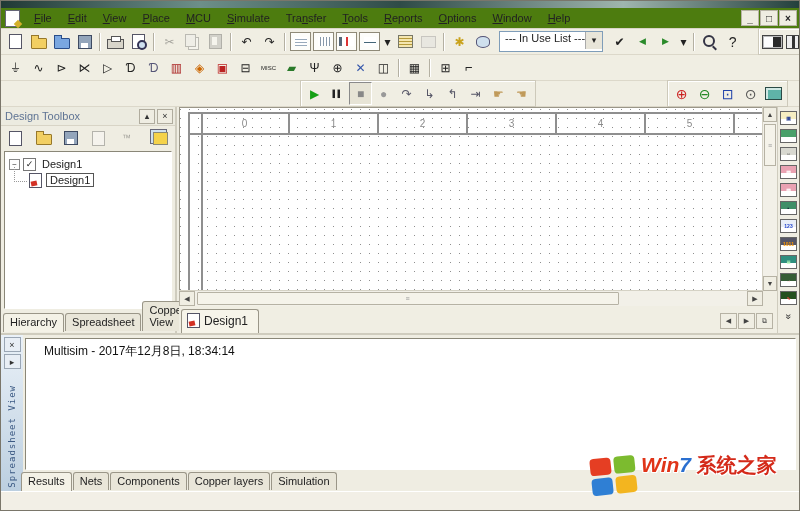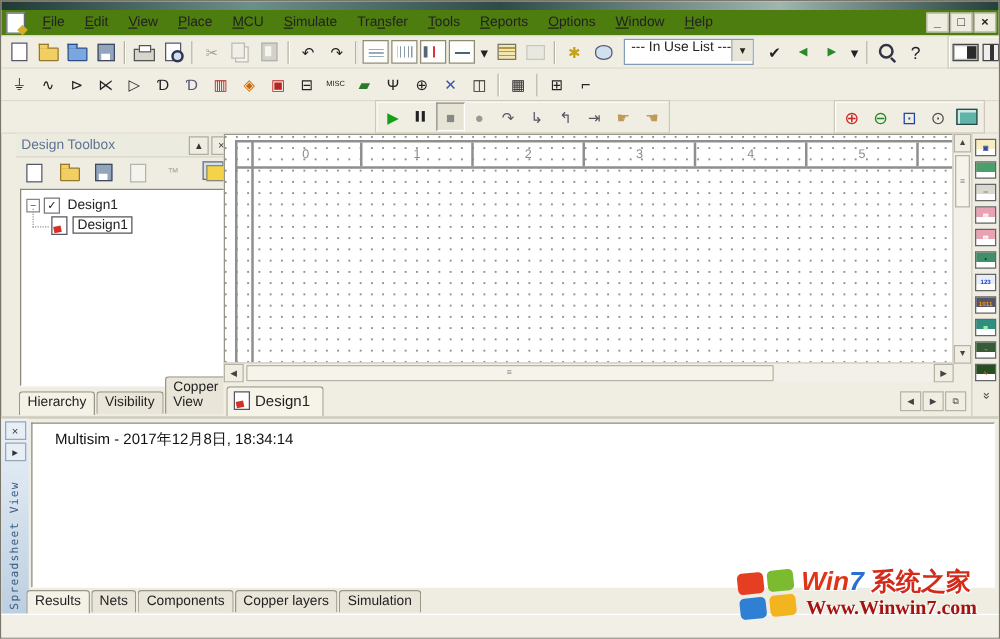--- a/index.html
+++ b/index.html
@@ -58,21 +58,21 @@
   .k-dbman{width:12px;height:10px;border:1px solid #557;border-radius:50%/40%;background:#cfe0ee;}
   .k-find{width:8px;height:8px;border:2px solid #334;border-radius:50%;margin:-2px 2px 0 0;}
   .k-find::after{content:"";position:absolute;right:-4px;bottom:-4px;width:5px;height:2px;background:#334;transform:rotate(45deg);}
   .k-switch{width:22px;height:12px;border:1px solid #444;background:linear-gradient(90deg,#fdfdfd 55%,#2a2a2a 55%);box-shadow:inset 0 0 0 1px #bbb;}
   .k-pausebtn{width:18px;height:12px;border:1px solid #444;background:linear-gradient(90deg,#eee 5px,#333 5px 8px,#eee 8px 11px,#333 11px 14px,#eee 14px);}
   .k-fullscreen{width:15px;height:11px;background:#5fb3a8;border:1px solid #2a4a46;box-shadow:inset 2px 2px 0 #cfe8e4;}
   .k-stack{width:13px;height:11px;background:#f4d24a;border:1px solid #887;box-shadow:-2px -2px 0 #cfe0ee,-2px -2px 0 1px #667;}
   .k-docms{width:11px;height:13px;background:#fff;border:1px solid #556;}
   .k-docms::after{content:"";position:absolute;left:1px;bottom:1px;width:6px;height:5px;background:#d33125;transform:rotate(-12deg);}
   
-  .toolbox{position:absolute;left:12px;top:106px;width:176px;height:226px;background:#efede2;border-right:2px solid #cfccbe;box-sizing:border-box;}
+  .toolbox{position:absolute;left:0;top:106px;width:176px;height:226px;background:#efede2;border-right:2px solid #cfccbe;box-sizing:border-box;}
   .tbx-title{height:18px;display:flex;align-items:center;background:#ecebe0;border-bottom:1px solid #d8d4c6;padding:0 2px 0 4px;color:#5f7494;}
   .tbx-btn{width:14px;height:13px;border:1px solid #b0ac9e;background:#efede2;display:flex;align-items:center;justify-content:center;font-size:9px;color:#333;margin-left:2px;}
   .tbx-tools{height:24px;display:flex;align-items:center;padding:0 4px;gap:6px;}
   .tbx-tools .sp{flex:1;}
   .tbx-tree{position:absolute;left:3px;right:3px;top:44px;bottom:24px;background:#fff;border:1px solid #8a8778;
       border-color:#8a8778 #fff #fff #8a8778;padding:4px 2px;box-sizing:border-box;}
   .trow{display:flex;align-items:center;height:16px;}
   .expander{width:9px;height:9px;border:1px solid #888;background:#fff;display:flex;align-items:center;justify-content:center;
       font-size:8px;line-height:7px;margin:0 3px 0 2px;color:#333;}
   .chk{width:11px;height:11px;border:1px solid #777;background:#fff;display:flex;align-items:center;justify-content:center;
@@ -426,21 +426,21 @@
         <span class="tree-label">Design1</span>
       </div>
       <div class="trow">
         <span class="tree-conn"></span>
         <span class="ic k-docms" style="margin-right:4px;"></span>
         <span class="tree-label sel">Design1</span>
       </div>
     </div>
     <div class="tbx-tabs" id="dtabs">
         <div class="tab active">Hierarchy</div>
-        <div class="tab">Visibility</div>
+        <div class="tab">Spreadsheet</div>
         <div class="tab">Copper View</div>
       </div>
   </div>
 
   <div class="canvas">
     <div class="workspace">
       <div class="sheet-leftline"></div>
       <div class="sheet-colline"></div>
       <div class="sheet-top">
         <div class="zones" id="zones">
@@ -518,15 +518,14 @@
         <rect x="2" y="3" width="21" height="17" rx="4" fill="#e53e23"></rect>
         <rect x="26" y="3" width="21" height="17" rx="4" fill="#7cbb2f"></rect>
         <rect x="2" y="23" width="21" height="17" rx="4" fill="#2f7fd4"></rect>
         <rect x="26" y="23" width="21" height="17" rx="4" fill="#f3b51f"></rect>
       </g>
     </svg>
     <div class="wm-l1">
       <span class="wm-win">Win</span><span class="wm-7">7</span>
       <span class="wm-cn">系统之家</span>
     </div>
-    <div class="wm-l2">Www.Winwin7.com</div>
   </div>
 </div>
 
 </body></html>

